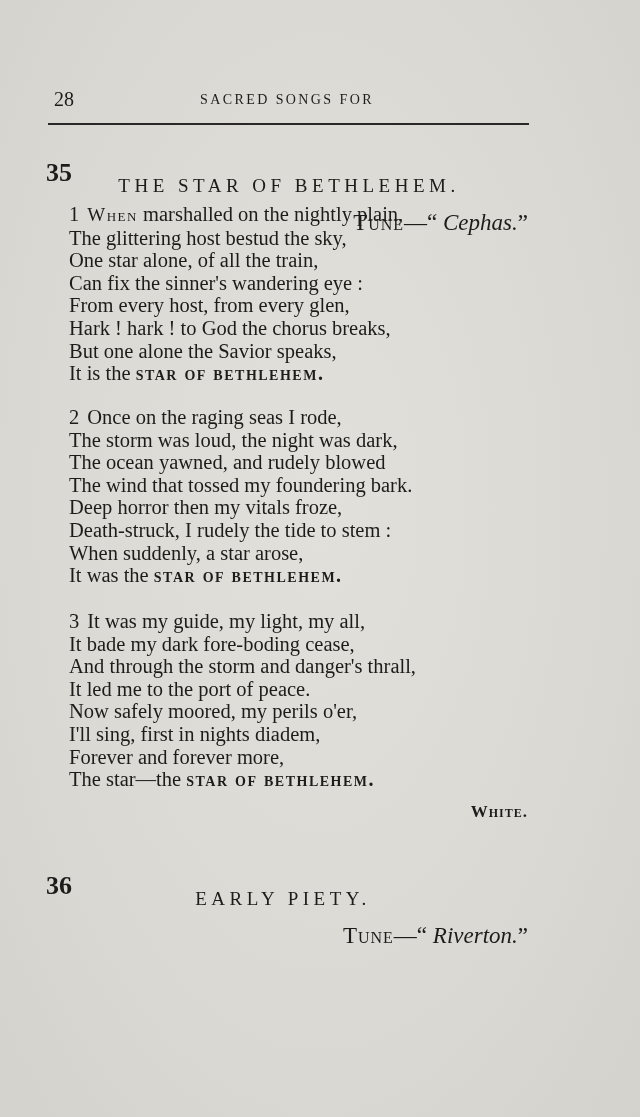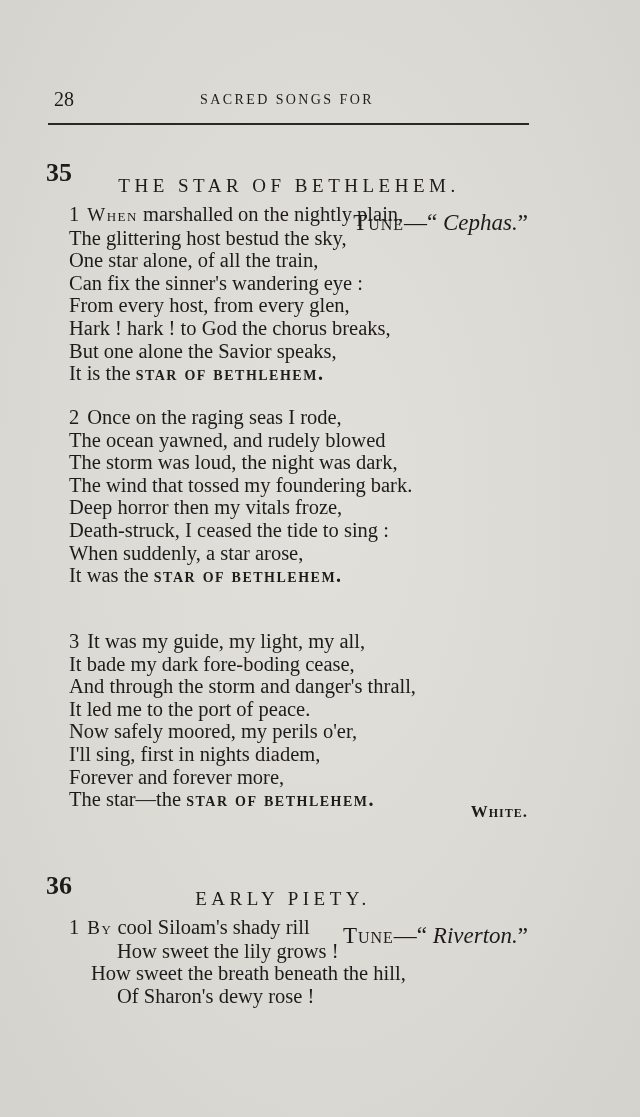--- a/index.html
+++ b/index.html
@@ -66,50 +66,44 @@
     <div class="line">One star alone, of all the train,</div>
     <div class="line">Can fix the sinner's wandering eye :</div>
     <div class="line">From every host, from every glen,</div>
     <div class="line">Hark ! hark ! to God the chorus breaks,</div>
     <div class="line">But one alone the Savior speaks,</div>
     <div class="line"><span>It is the </span><span class="sc-bold">star of bethlehem.</span></div>
   </div>
 
   <div class="stanza" style="top:406px;">
     <div class="line"><span class="vnum">2</span><span>Once on the raging seas I rode,</span></div>
+    <div class="line">The storm was loud, the night was dark,</div>
     <div class="line">The ocean yawned, and rudely blowed</div>
-    <div class="line">The storm was loud, the night was dark,</div>
     <div class="line">The wind that tossed my foundering bark.</div>
     <div class="line">Deep horror then my vitals froze,</div>
-    <div class="line">Death-struck, I ceased the tide to sing :</div>
+    <div class="line">Death-struck, I rudely the tide to stem :</div>
     <div class="line">When suddenly, a star arose,</div>
     <div class="line"><span>It was the </span><span class="sc-bold">star of bethlehem.</span></div>
   </div>
 
-  <div class="stanza" style="top:610px;margin-top:20px;">
+  <div class="stanza" style="top:610px;">
     <div class="line"><span class="vnum">3</span><span>It was my guide, my light, my all,</span></div>
     <div class="line">It bade my dark fore-boding cease,</div>
     <div class="line">And through the storm and danger's thrall,</div>
     <div class="line">It led me to the port of peace.</div>
     <div class="line">Now safely moored, my perils o'er,</div>
     <div class="line">I'll sing, first in nights diadem,</div>
     <div class="line">Forever and forever more,</div>
     <div class="line"><span>The star—the </span><span class="sc-bold">star of bethlehem.</span></div>
   </div>
 
   <div class="attribution" style="right:112px;">White.</div>
 
   <div class="hymn-header" style="top:860px;">
     <span class="hymn-num">36</span>
     <span class="hymn-title" style="left:-12px;">EARLY PIETY.</span>
   </div>
   <div class="hymn-header" style="top:888px;">
     <span class="tune" style="right:4px;"><span class="sc">Tune</span>—“ <i>Riverton.</i>”</span>
   </div>
 
-  <div class="stanza" style="top:916px;">
-    <div class="line"><span class="vnum">1</span><span class="sc-bold" style="font-weight:normal;font-size:19px;">By</span><span> cool Siloam's shady rill</span></div>
-    <div class="line indent">How sweet the lily grows !</div>
-    <div class="line" style="padding-left:22px;">How sweet the breath beneath the hill,</div>
-    <div class="line indent">Of Sharon's dewy rose !</div>
-  </div>
 
 </div>
 
 </body></html>

